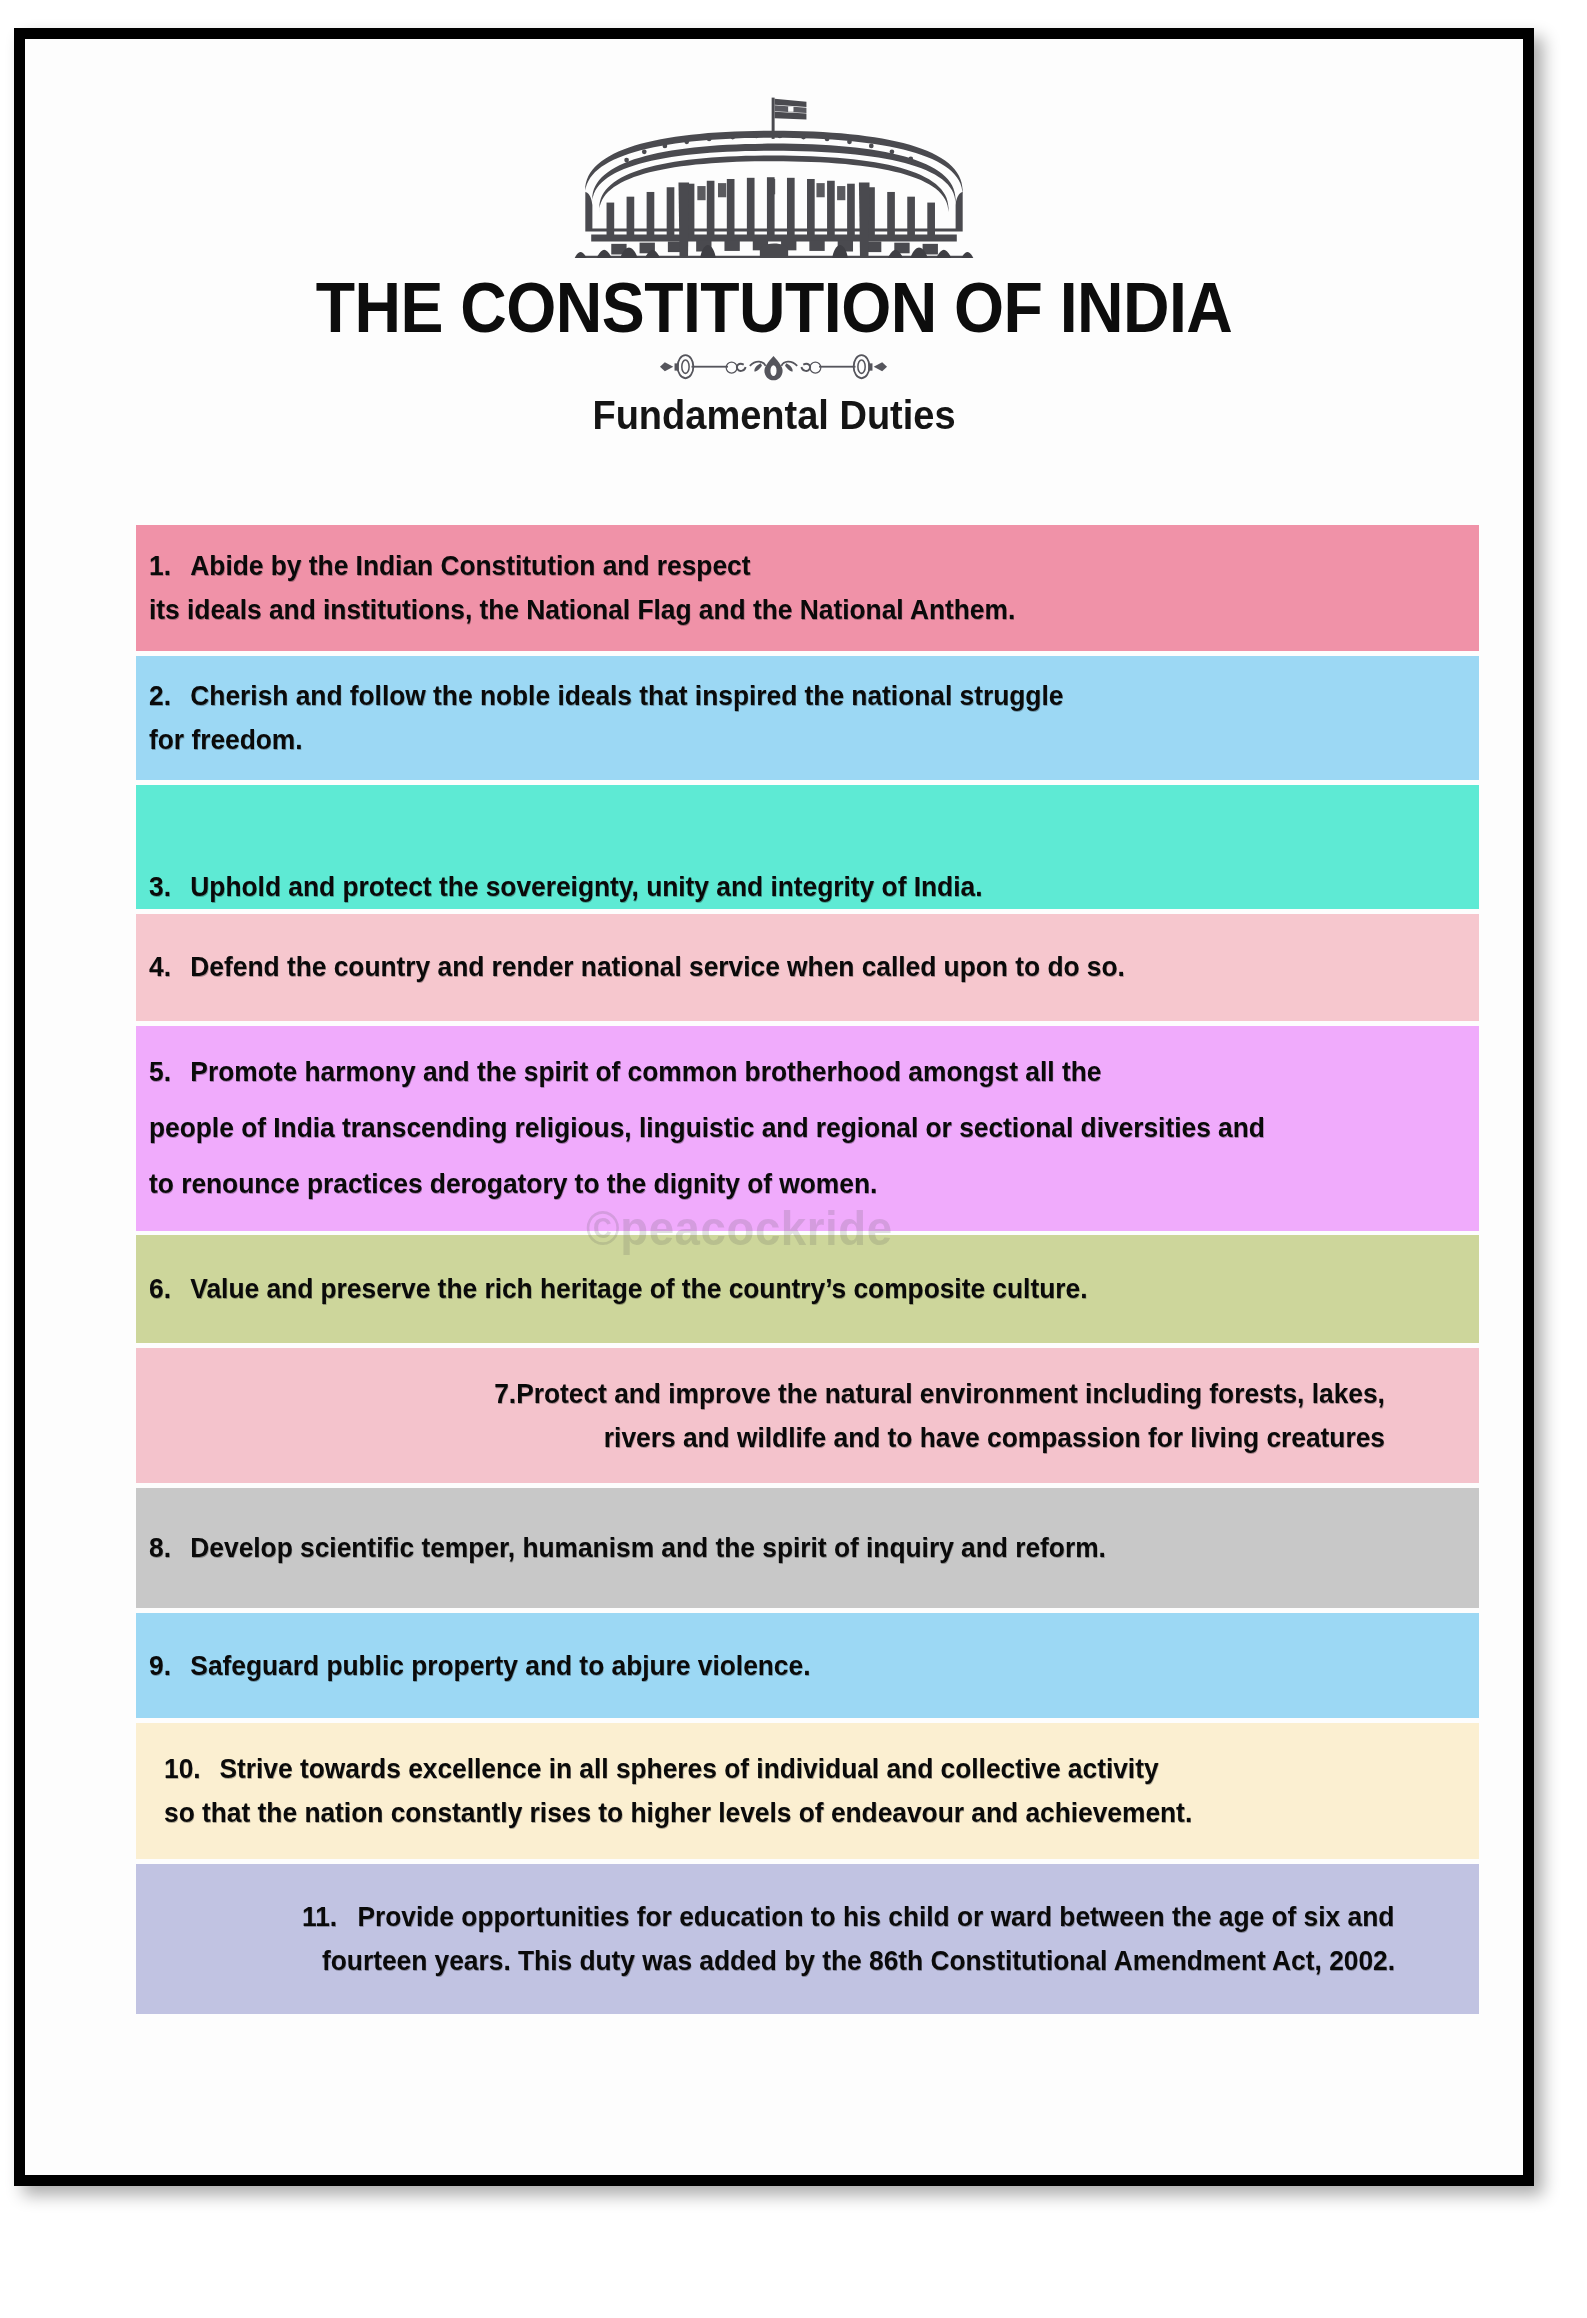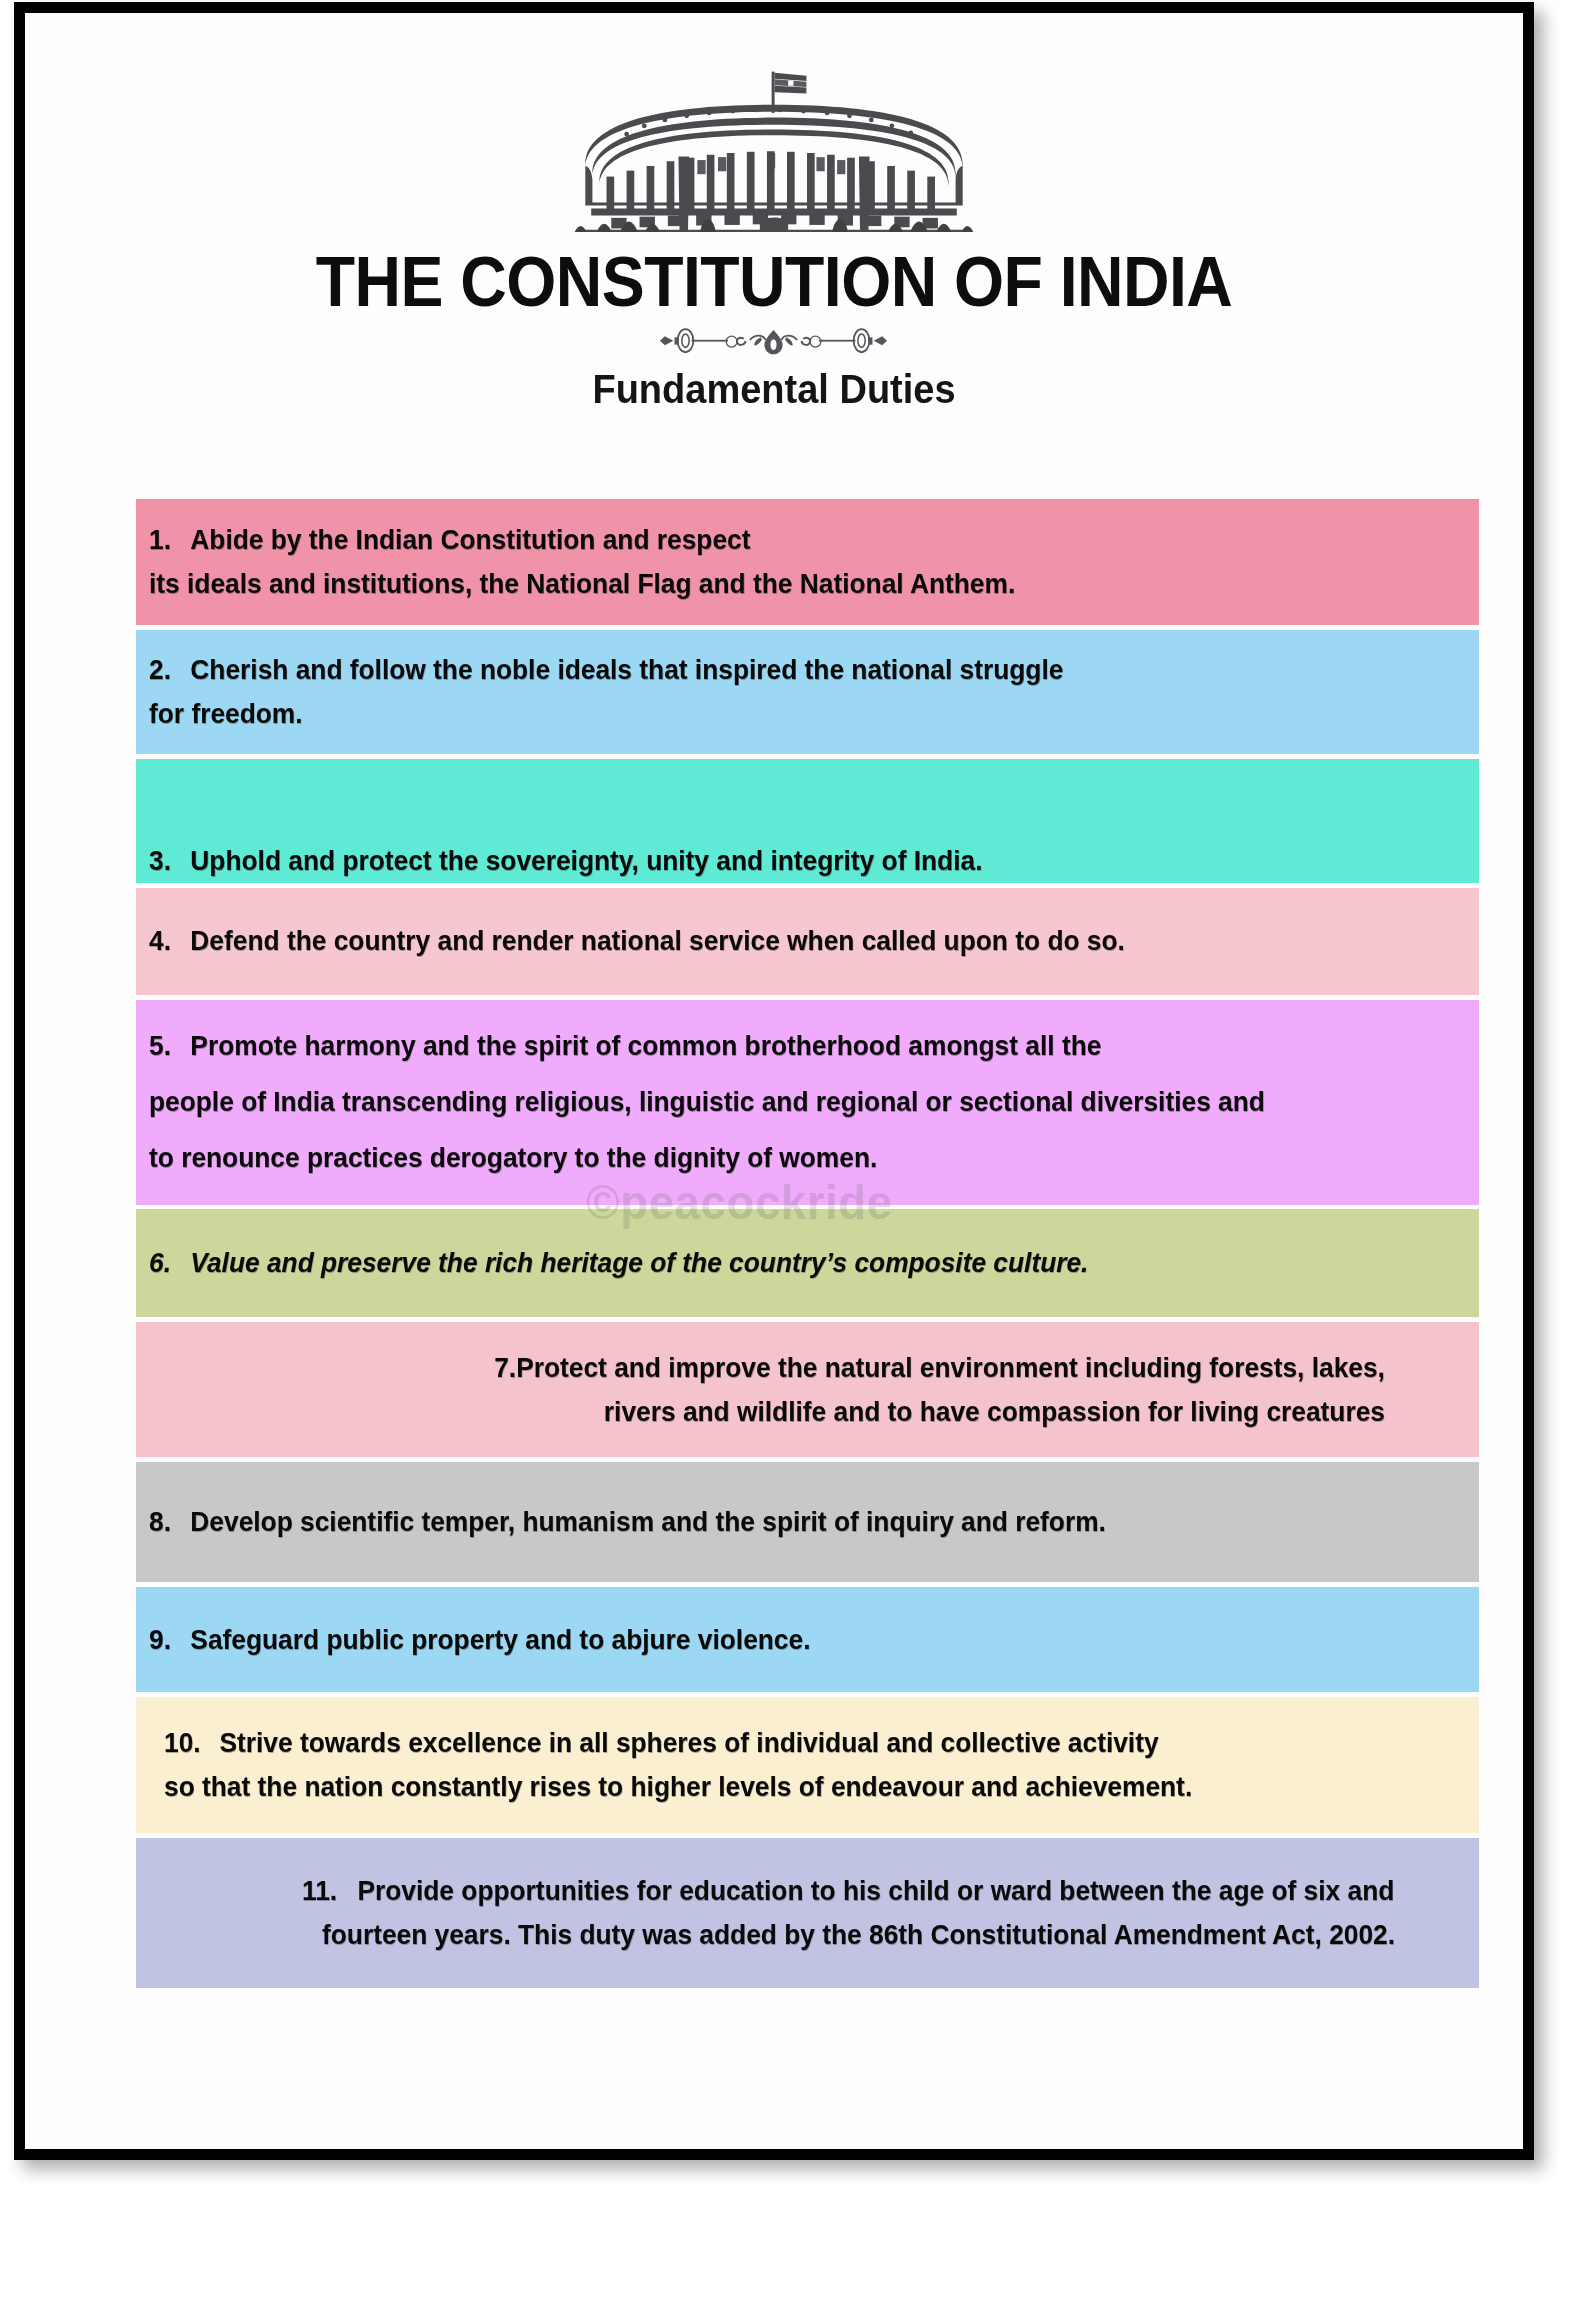--- a/index.html
+++ b/index.html
@@ -12,21 +12,21 @@
     height: 2319px;
     font-family: "Liberation Sans", sans-serif;
     position: relative;
     overflow: hidden;
   }
 
   
   .poster-frame {
     position: absolute;
     left: 13.5px;
-    top: 2px;
+    top: 28px;
     width: 1520px;
     height: 2158px;
     border: 11.6px solid #000000;
     background: #ffffff;
     box-sizing: border-box;
     box-shadow: 8.6px 8.6px 16px rgba(0,0,0,0.33);
   }
   .poster-inner {
     position: absolute;
     inset: 0;
@@ -298,21 +298,21 @@
           <div class="line"><span class="num">3.</span><span>Uphold and protect the sovereignty, unity and integrity of India.</span></div>
         </div>
         <div class="duty d4" style="background: rgb(246, 199, 206);">
           <div class="line"><span class="num">4.</span><span>Defend the country and render national service when called upon to do so.</span></div>
         </div>
         <div class="duty d5" style="background: #f0abfc; gap: 12px;">
           <div class="line"><span class="num">5.</span><span>Promote harmony and the spirit of common brotherhood amongst all the</span></div>
           <div class="line">people of India transcending religious, linguistic and regional or sectional diversities and</div>
           <div class="line">to renounce practices derogatory to the dignity of women.</div>
         </div>
-        <div class="duty d6" style="background: rgb(205, 214, 155); font-style: italic;">
+        <div class="duty d6" style="background: rgb(205, 214, 155);">
           <div class="line"><span class="num">6.</span><span>Value and preserve the rich heritage of the country’s composite culture.</span></div>
         </div>
         <div class="duty d7" style="background: rgb(244, 195, 204); text-align: right;">
           <div class="line"><span class="num">7.</span><span>Protect and improve the natural environment including forests, lakes,</span></div>
           <div class="line">rivers and wildlife and to have compassion for living creatures</div>
         </div>
         <div class="duty d8" style="background: rgb(200, 200, 200);">
           <div class="line"><span class="num">8.</span><span>Develop scientific temper, humanism and the spirit of inquiry and reform.</span></div>
         </div>
         <div class="duty d9" style="background: rgb(156, 216, 244);">

